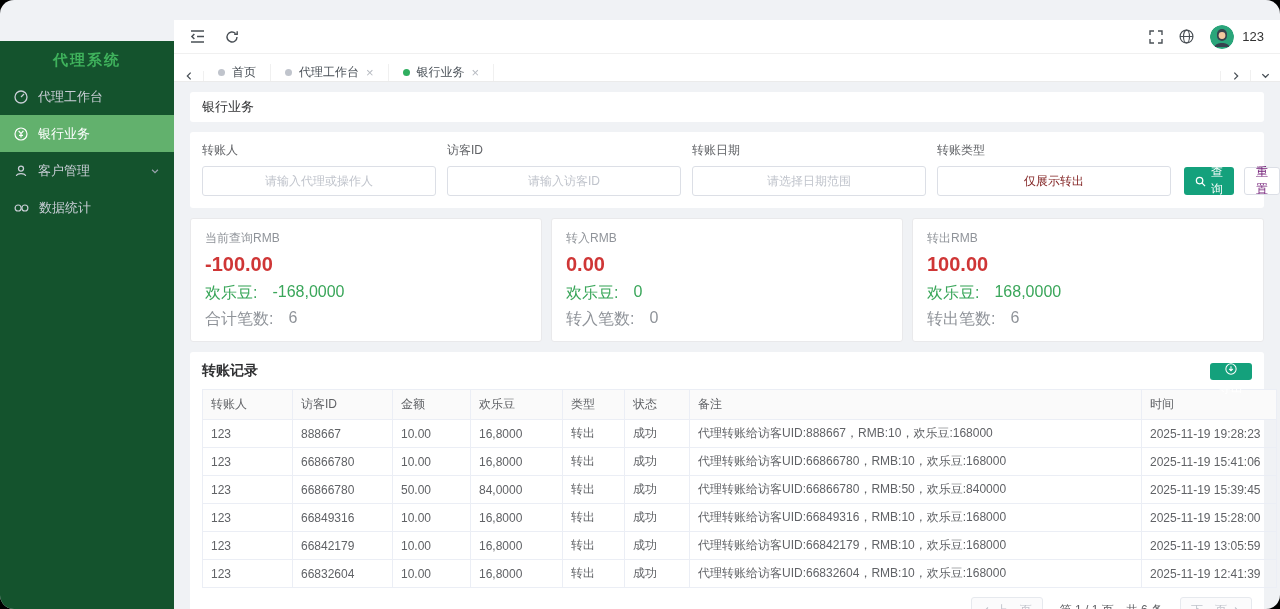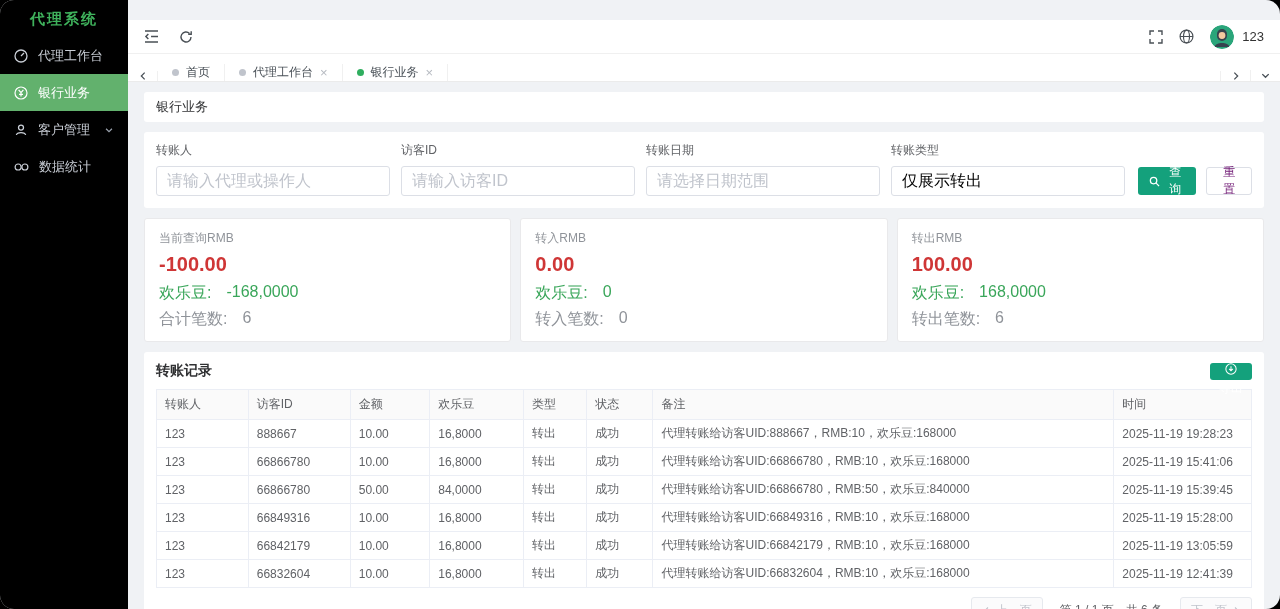--- a/index.html
+++ b/index.html
@@ -1,20 +1,20 @@
 <!DOCTYPE html>
 <html><head>
 <meta charset="utf-8">
 <style>
   * { margin:0; padding:0; box-sizing:border-box; }
   html,body { background:#000; font-family:"Liberation Sans","DejaVu Sans",sans-serif; }
   .window { width:1280px; height:609px; border-radius:14px; overflow:hidden; display:flex; background:#f0f2f5; }
 
   
-  .sidebar { width:128px; flex-shrink:0; background:#000000; display:flex; flex-direction:column; }
+  .sidebar { width:174px; flex-shrink:0; background:#14532d; display:flex; flex-direction:column;margin-top:41px; }
   .sidebar-title { height:37px; line-height:37px; text-align:center; color:#3fb25c; font-size:15px; font-weight:bold; letter-spacing:2px; }
   .menu { display:flex; flex-direction:column; }
   .menu-item { height:37px; display:flex; align-items:center; gap:10px; padding:0 14px; color:#c9ced6; font-size:13px; cursor:pointer; }
   .menu-item.active { background:#62b16d; color:#fff; }
   .menu-item .mi-icon { display:flex; align-items:center; }
   .menu-item .chev { margin-left:auto; display:flex; align-items:center; color:#9aa2ad; }
 
   
   .main { flex:1; min-width:0; display:flex; flex-direction:column;margin-top:20px; }
   .topbar { height:33px; background:#fff; display:flex; align-items:center; padding:0 16px; }
@@ -37,21 +37,21 @@
 
   .content { flex:1; padding:10px 16px 0; display:flex; flex-direction:column; gap:10px; overflow:hidden; }
   .card { background:#fff; border-radius:3px; }
 
   .title-card { padding:6px 12px; font-size:13px; color:#303133; }
 
   
   .filter-card { padding:10px 12px 12px; display:flex; align-items:flex-end; gap:11px; }
   .field { display:flex; flex-direction:column; gap:7px; }
   .field-label { font-size:12px; color:#606266; }
-  .field input { width:234px; height:30px; border:1px solid #dcdfe6; border-radius:3px; padding:0 10px; font-size:16px; color:#000000; outline:none; font-family:inherit; }
+  .field input { width:234px; height:30px; border:1px solid #dcdfe6; border-radius:3px; padding:0 10px; font-size:12px; color:#7f1d1d; outline:none; font-family:inherit;text-align:center; }
   .field input::placeholder { color:#c0c4cc; }
   .btn { height:28px; border:none; border-radius:3px; font-size:12px; display:inline-flex; align-items:center; gap:5px; cursor:pointer; padding:0 11px; font-family:inherit; }
   .btn-primary { background:#14a17c; color:#fff; }
   .btn-plain { background:#fff; color:#701a75; border:1px solid #dcdfe6; }
   .filter-btns { display:flex; gap:10px; margin-left:2px; margin-bottom:1px; }
 
   
   .cards-row { display:flex; gap:9px; }
   .stat-card { flex:1; background:#fff; border:1px solid #e9e9eb; border-radius:3px; padding:11px 14px; }
   .stat-label { font-size:12px; color:#8f9399; }

